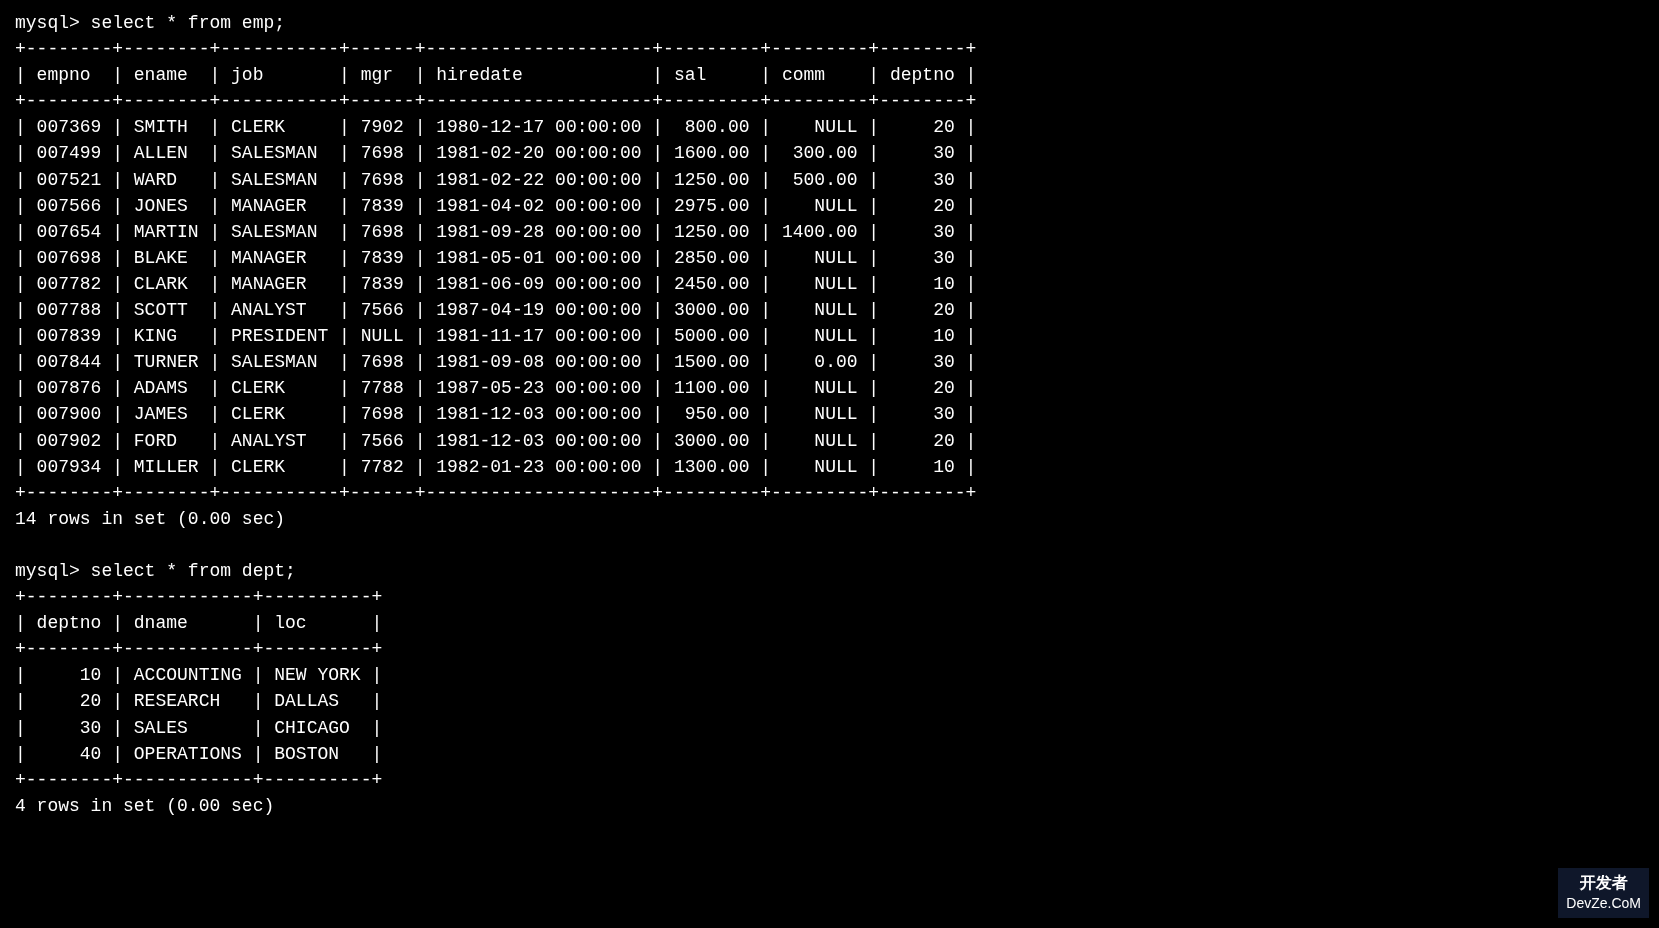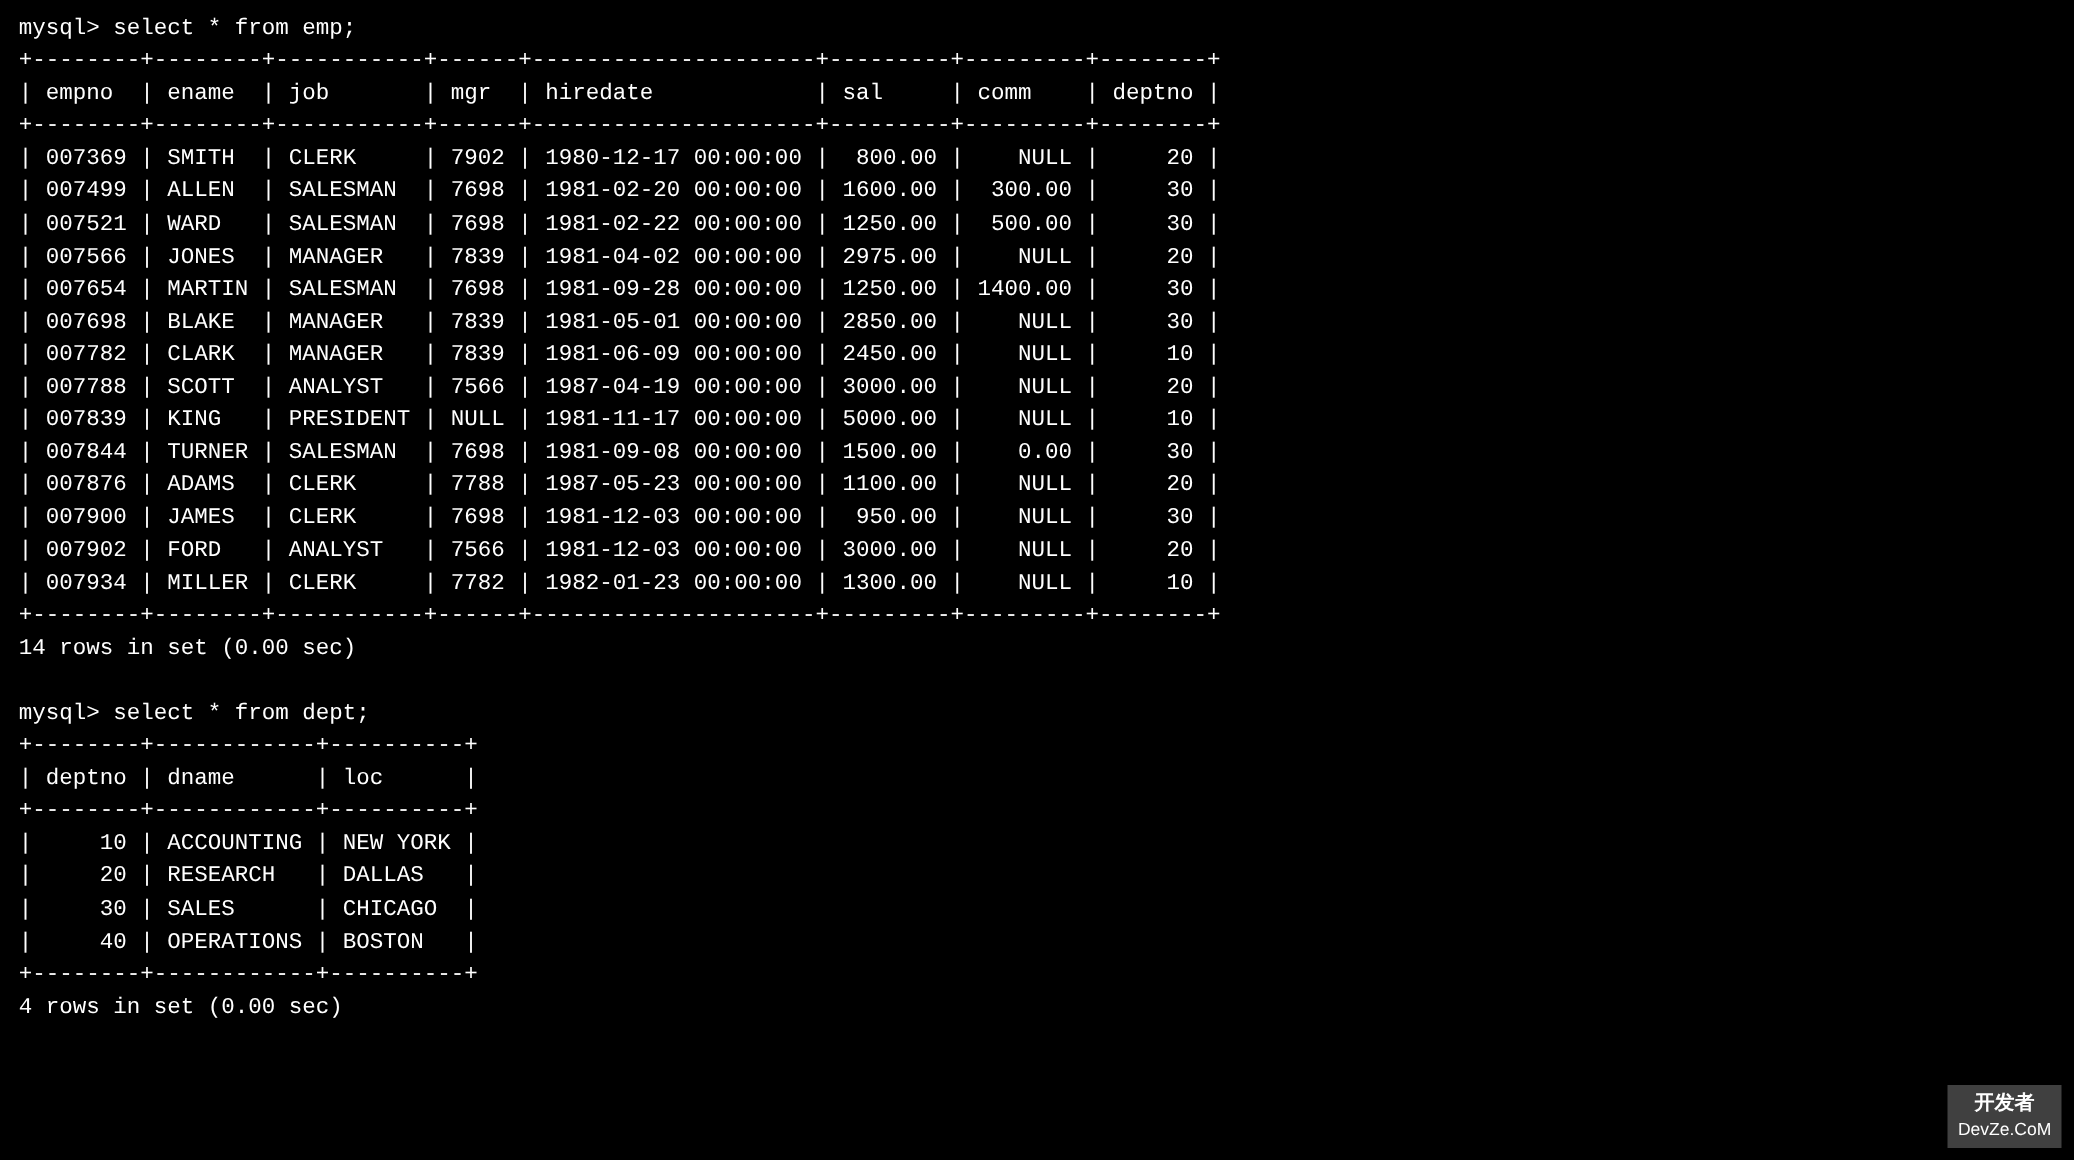--- a/index.html
+++ b/index.html
@@ -17,21 +17,21 @@
     .terminal-content {
       white-space: pre;
       font-family: 'Courier New', Courier, monospace;
       font-size: 18px;
       line-height: 1.45;
     }
     .watermark {
       position: fixed;
       bottom: 10px;
       right: 10px;
-      background-color: #404040;
+      background-color: #0f172a;
       color: #ffffff;
       font-family: Arial, sans-serif;
       font-size: 14px;
       padding: 4px 8px;
       line-height: 1.4;
       text-align: center;
     }
     .watermark .line1 { font-weight: bold; font-size: 16px; }
   </style>
 </head>

